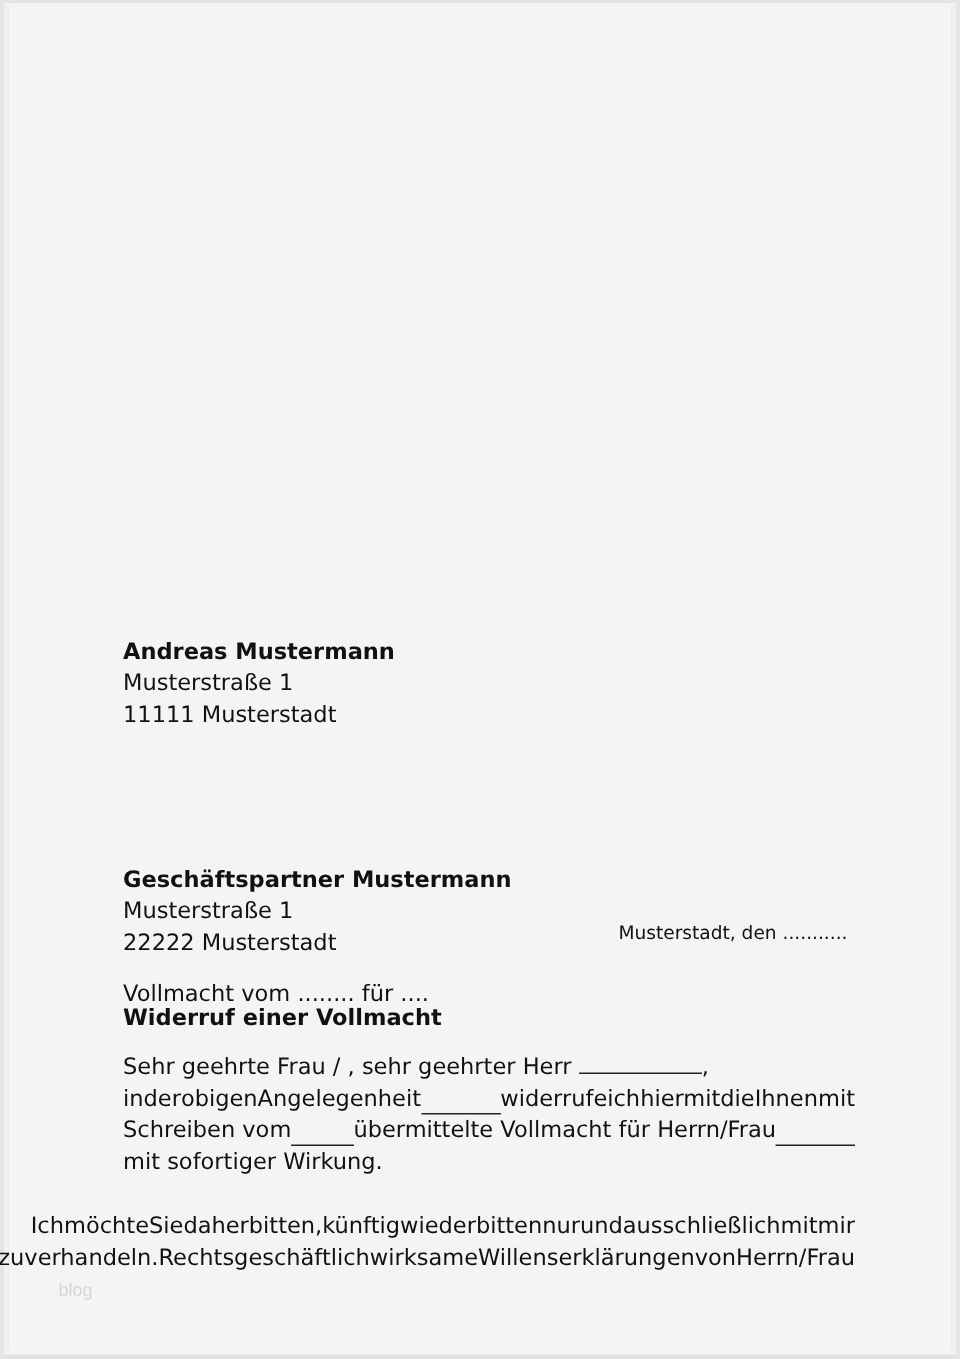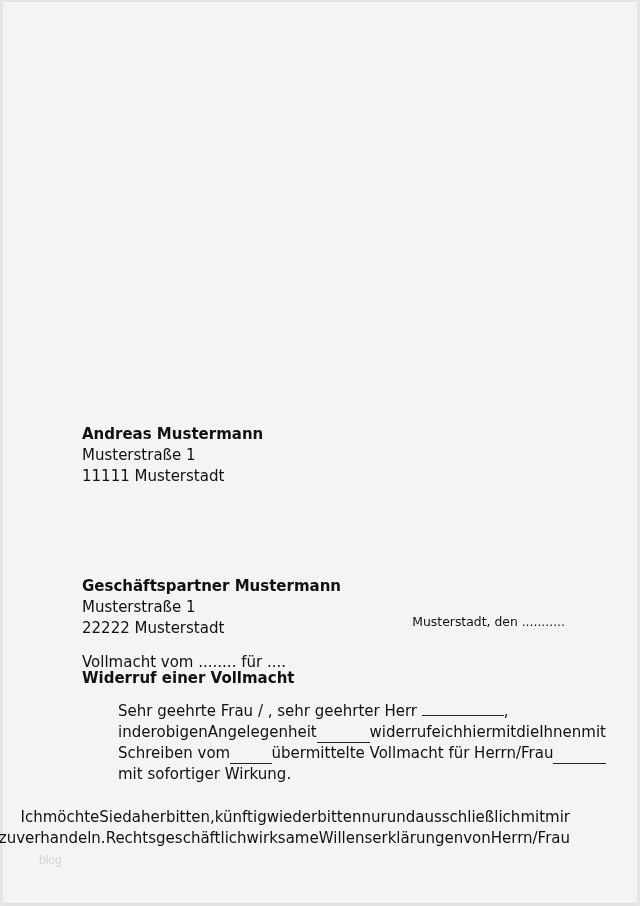--- a/index.html
+++ b/index.html
@@ -54,21 +54,21 @@
     .recipient { top: 528px; margin-top: 48px; }
     .date-line {
       position: absolute;
       top: 611px;
       right: 75px;
       font-size: 12.4px;
       line-height: 21px;
       white-space: nowrap;
     }
     .subject { top: 654px; line-height: 16px; }
-    .body1 { top: 701px; line-height: 20.7px; margin-left: 36px; }
+    .body1 { top: 701px; line-height: 20.7px; }
     .body2 { top: 807px; line-height: 21px; }
     .justify-line {
       display: flex;
       justify-content: flex-end;
       white-space: nowrap;
     }
     .blank {
       display: inline-block;
       border-bottom: 1px solid #222;
       height: 11px;

